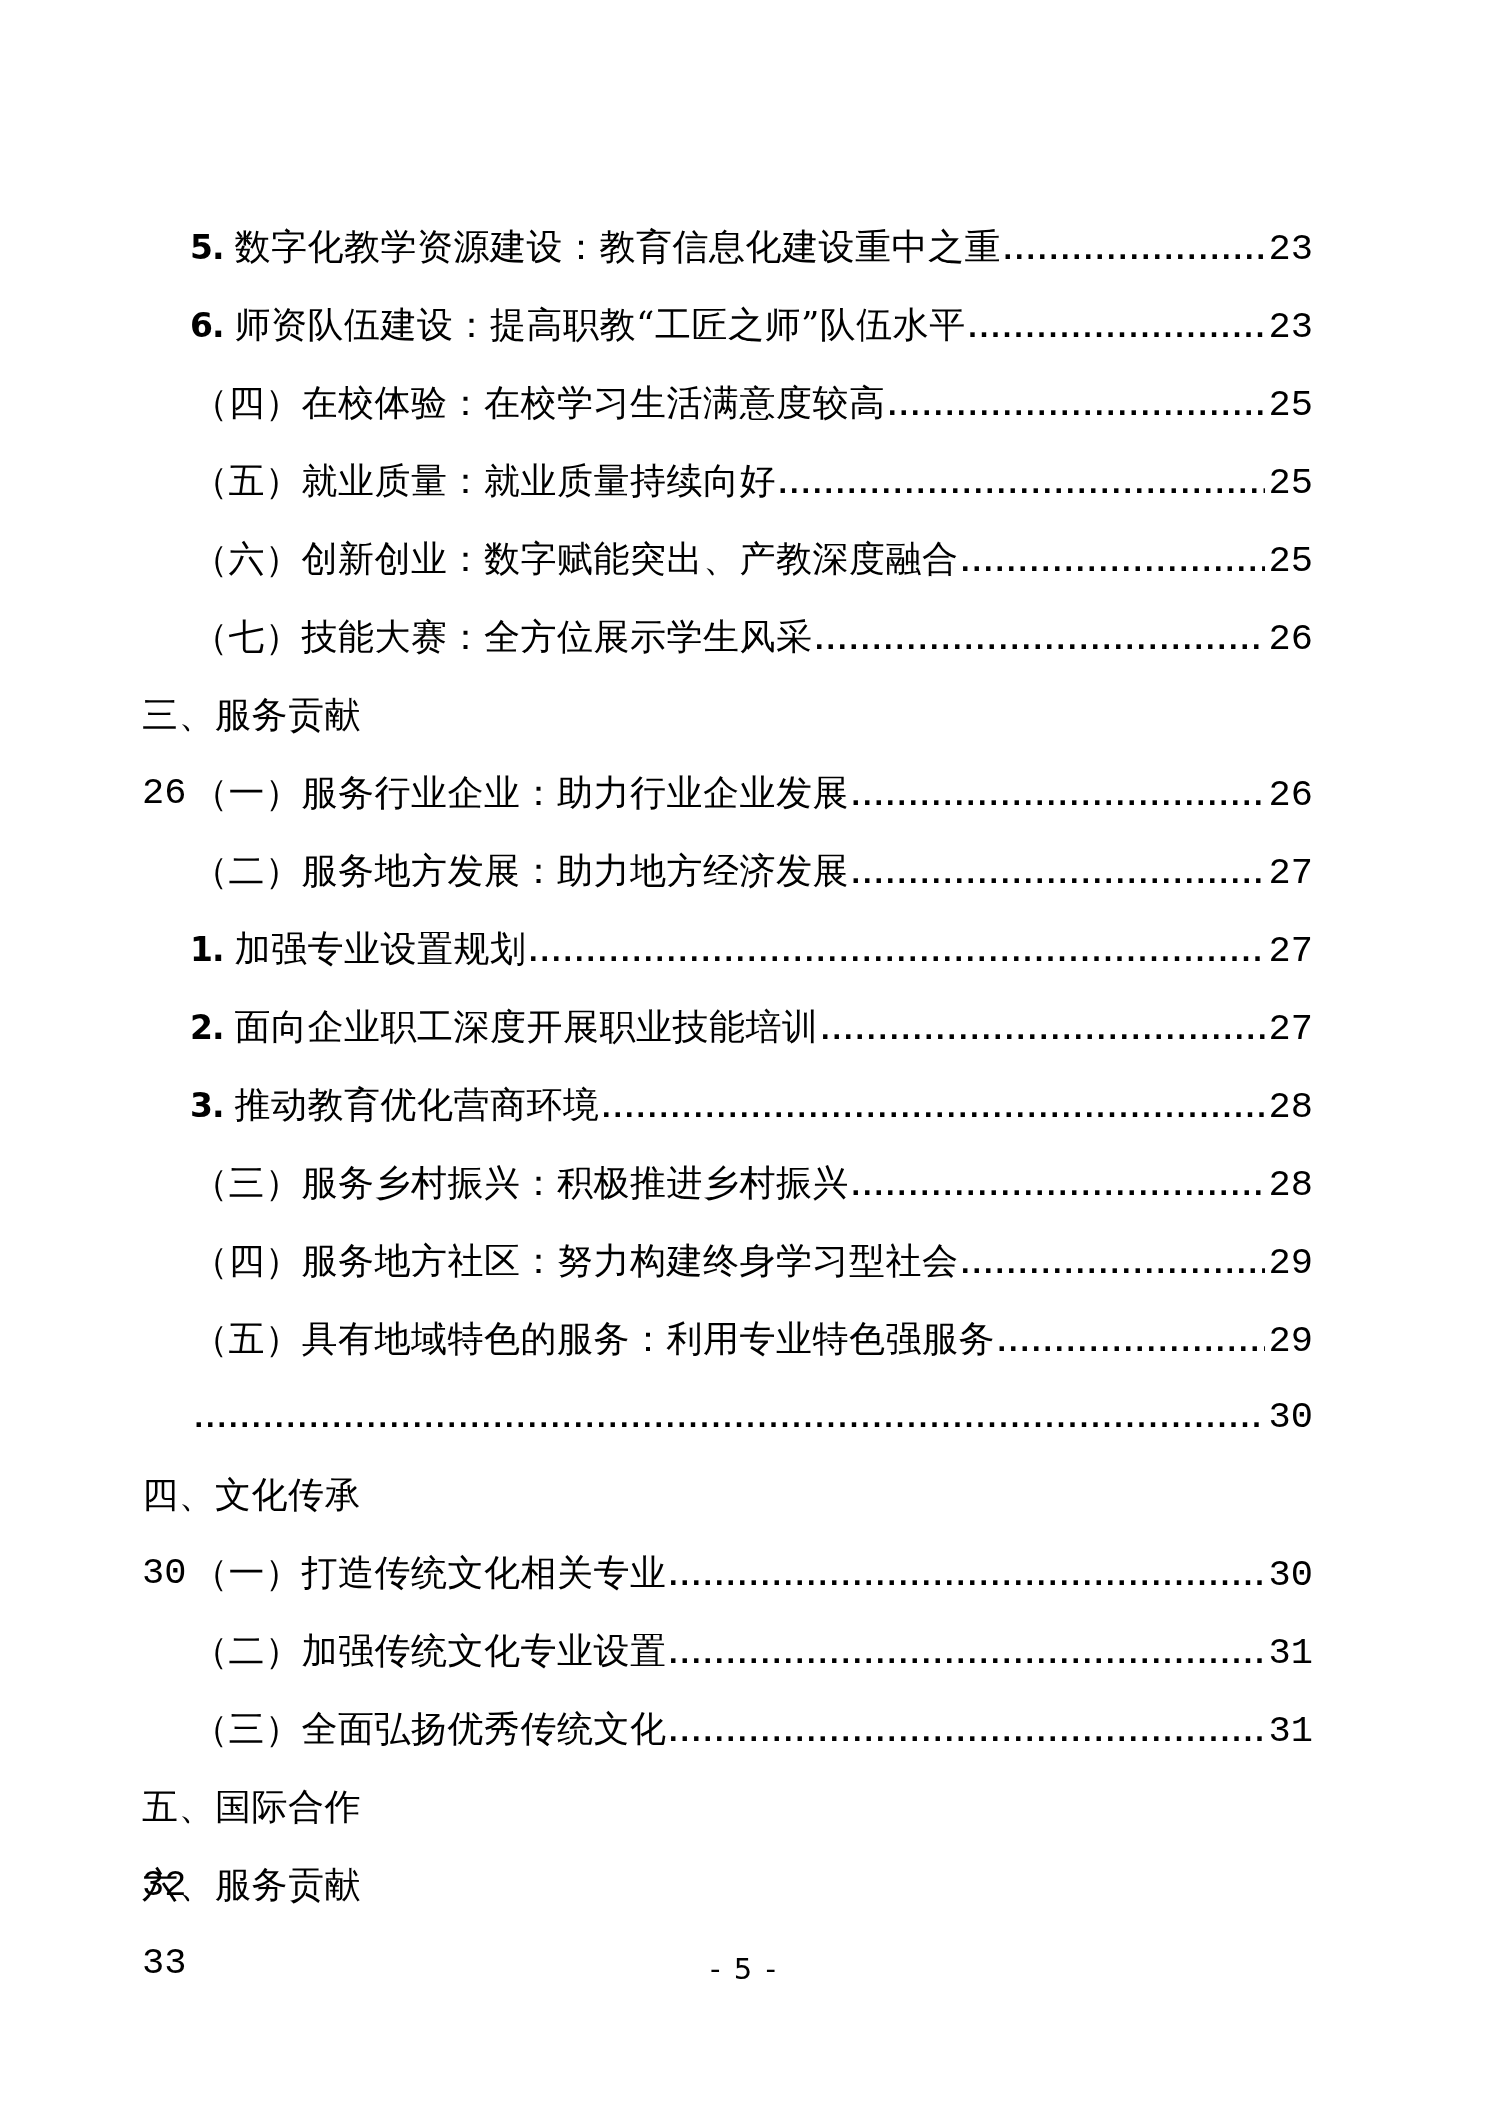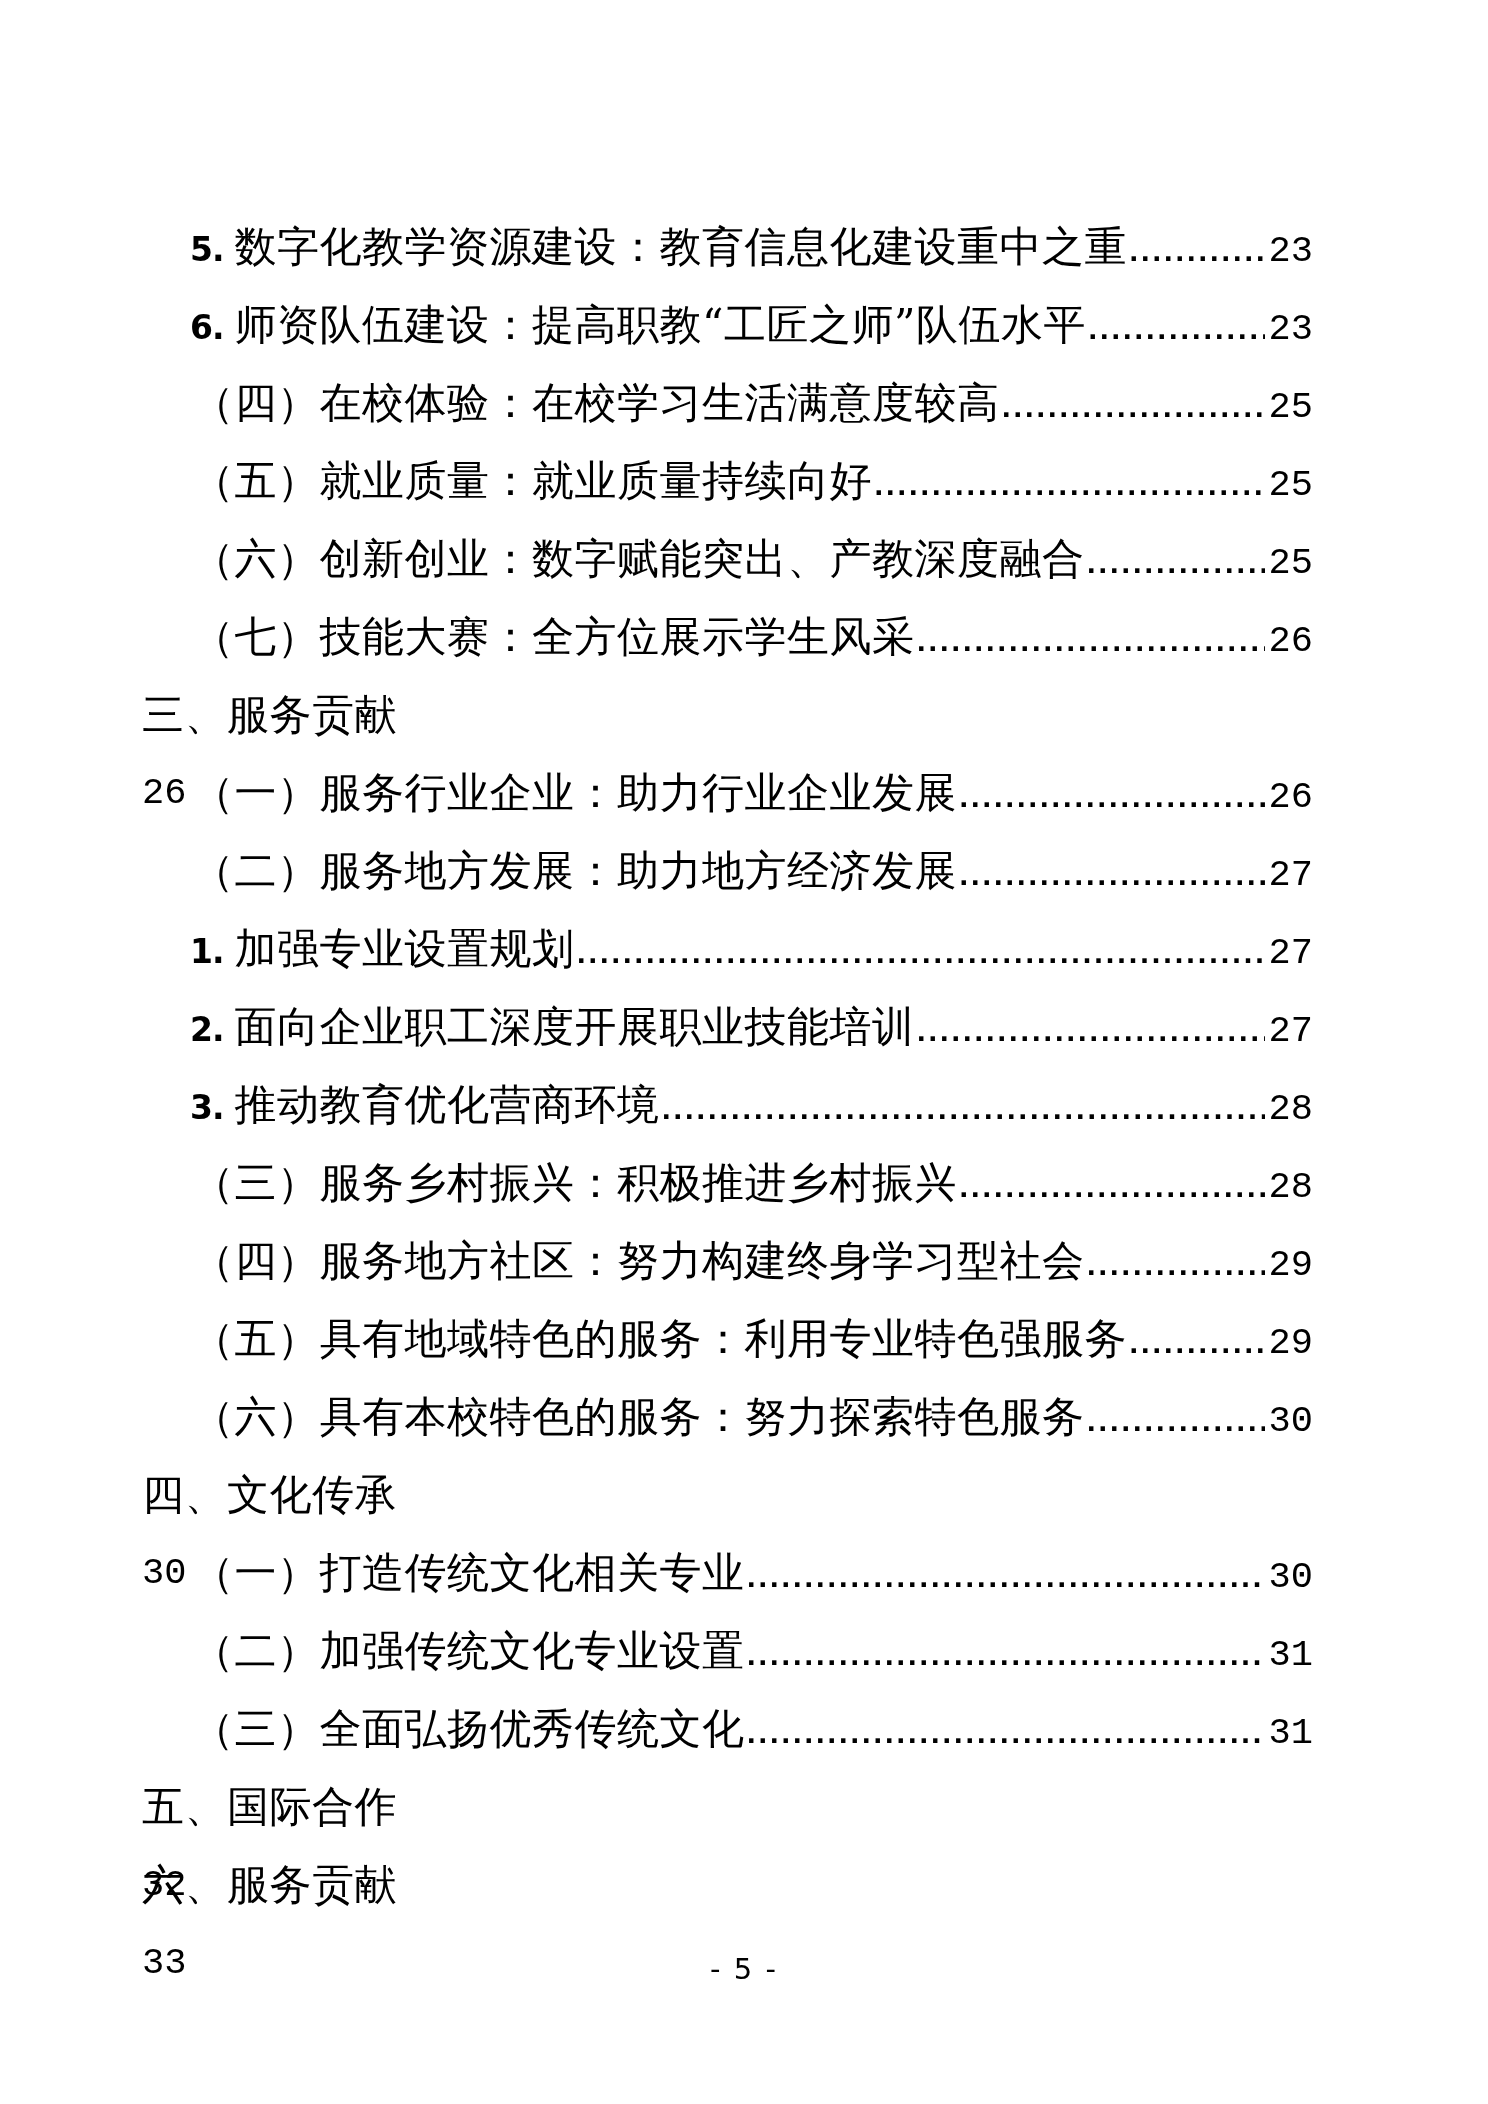--- a/index.html
+++ b/index.html
@@ -34,21 +34,21 @@
   .num-prefix {
     font-family: "DejaVu Sans", "Liberation Sans", sans-serif;
     font-weight: bold;
     font-size: 33px;
     letter-spacing: -1px;
     margin-right: 11px;
   }
   .num-prefix:empty { display: none; }
   .label {
     font-family: "DejaVu Serif", "Liberation Serif", serif;
-    font-size: 42px;
+    font-size: 36px;
     letter-spacing: 0.5px;
   }
   .dots {
     flex: 1 1 auto;
     overflow: hidden;
     white-space: nowrap;
     font-family: "DejaVu Sans", "Liberation Sans", sans-serif;
     font-weight: bold;
     font-size: 25px;
     letter-spacing: 2px;
@@ -164,21 +164,20 @@
     <span class="pagenum">29</span>
   </div>
       <div class="toc-row paren">
 
     <span class="label">（五）具有地域特色的服务：利用专业特色强服务</span>
     <span class="dots"></span>
     <span class="pagenum">29</span>
   </div>
       <div class="toc-row paren">
 
-    <span class="label">（六）具有本校特色的服务：努力探索特色服务</span>
     <span class="dots"></span>
     <span class="pagenum">30</span>
   </div>
       <div class="toc-row top">
 
     <span class="label">四、文化传承</span>
     <span class="dots"></span>
     <span class="pagenum">30</span>
   </div>
       <div class="toc-row paren">

